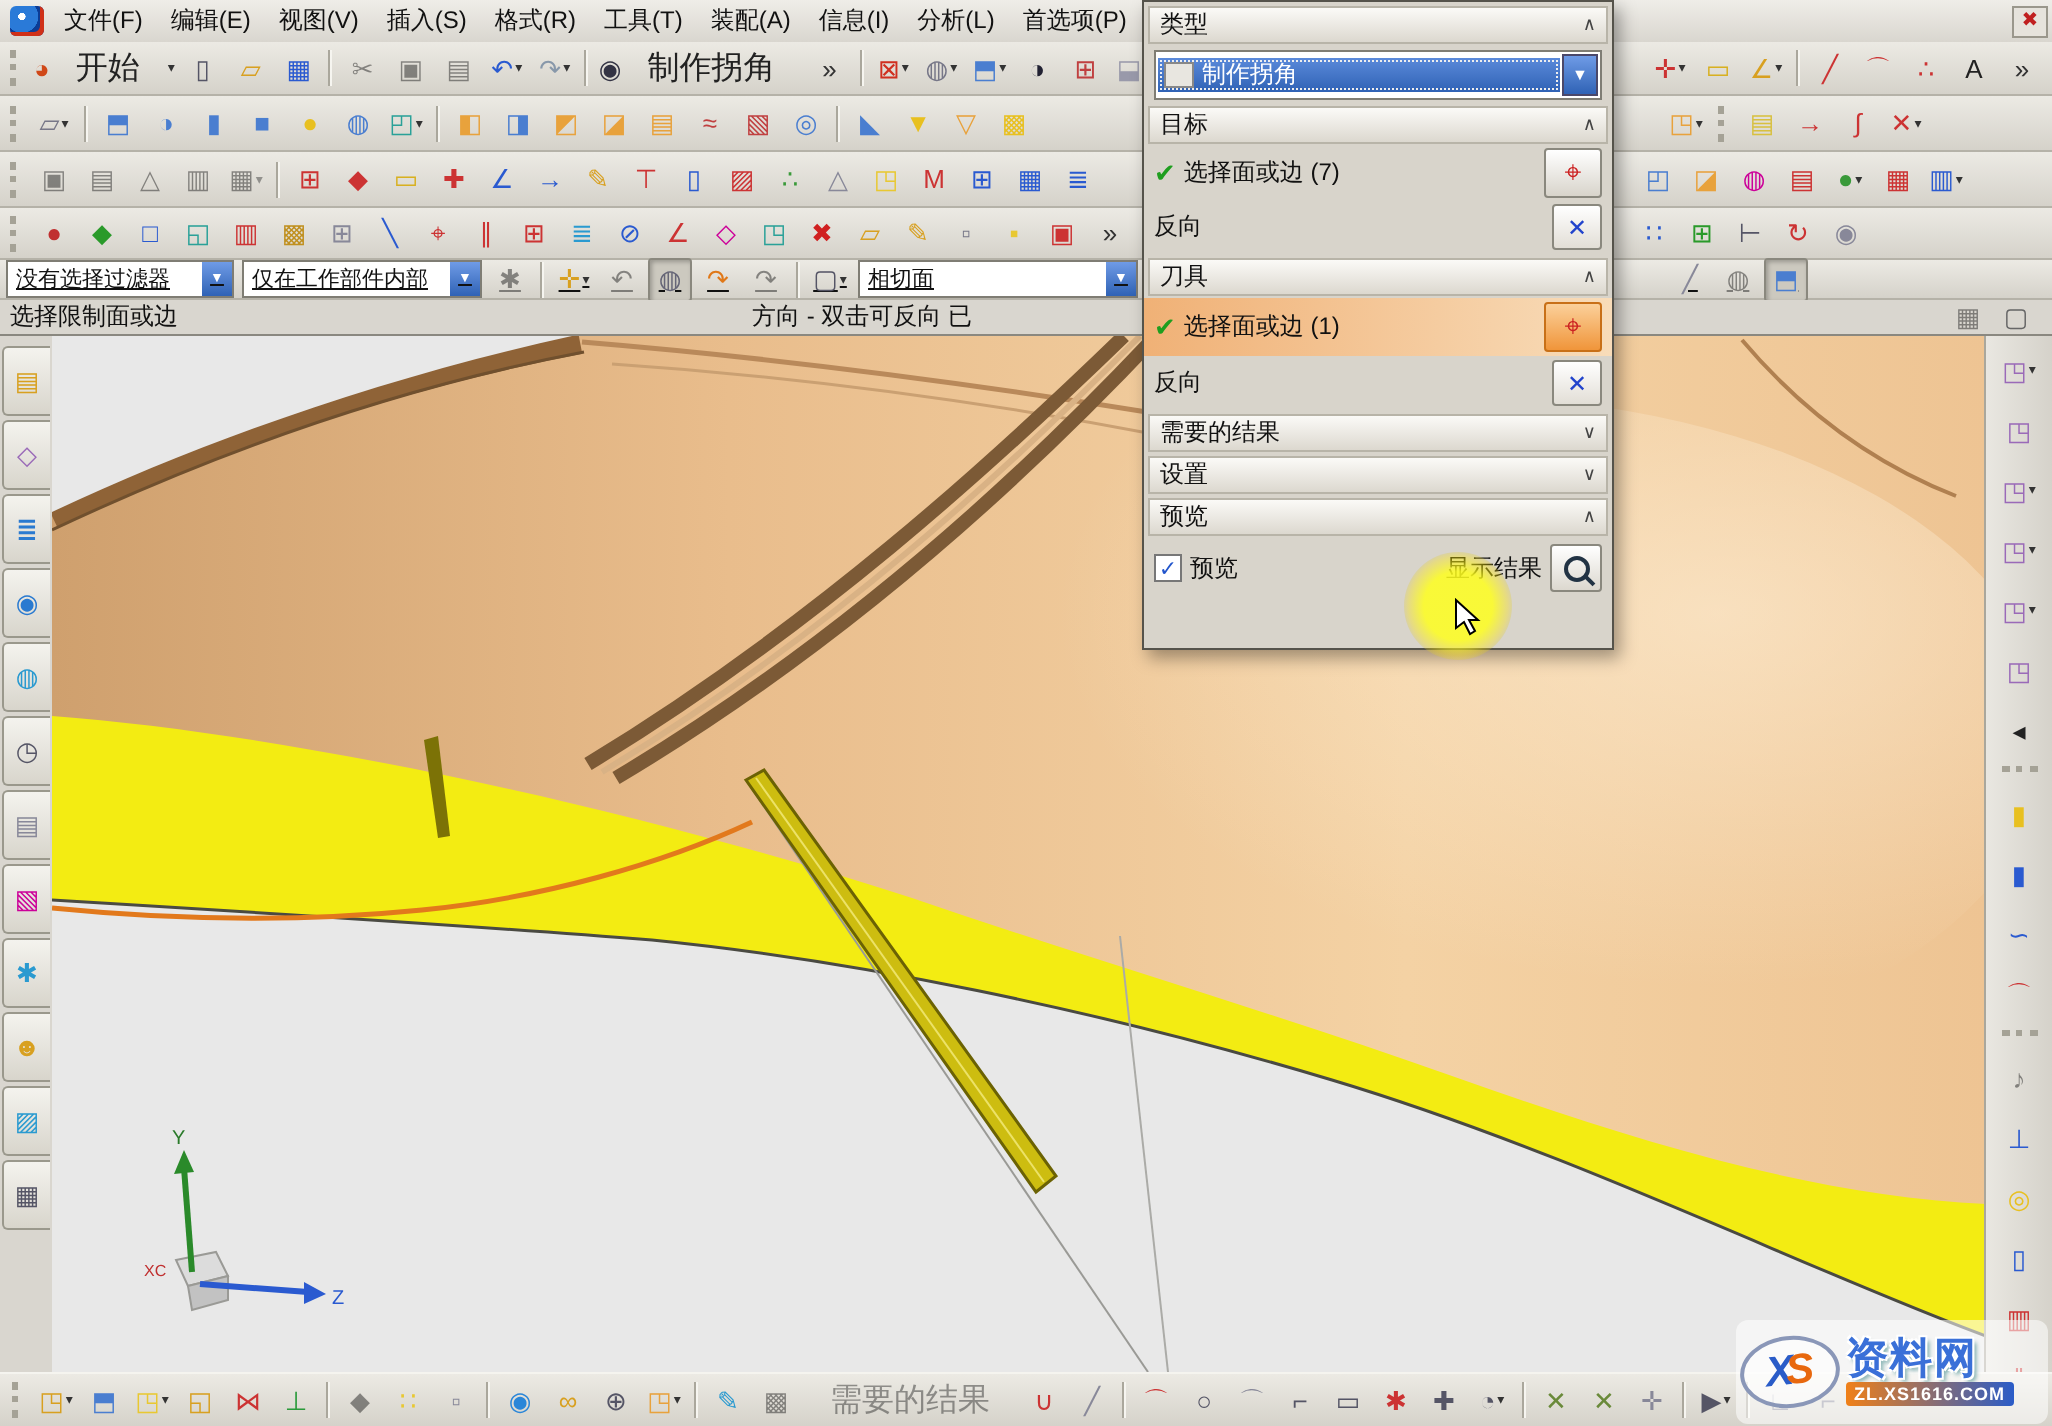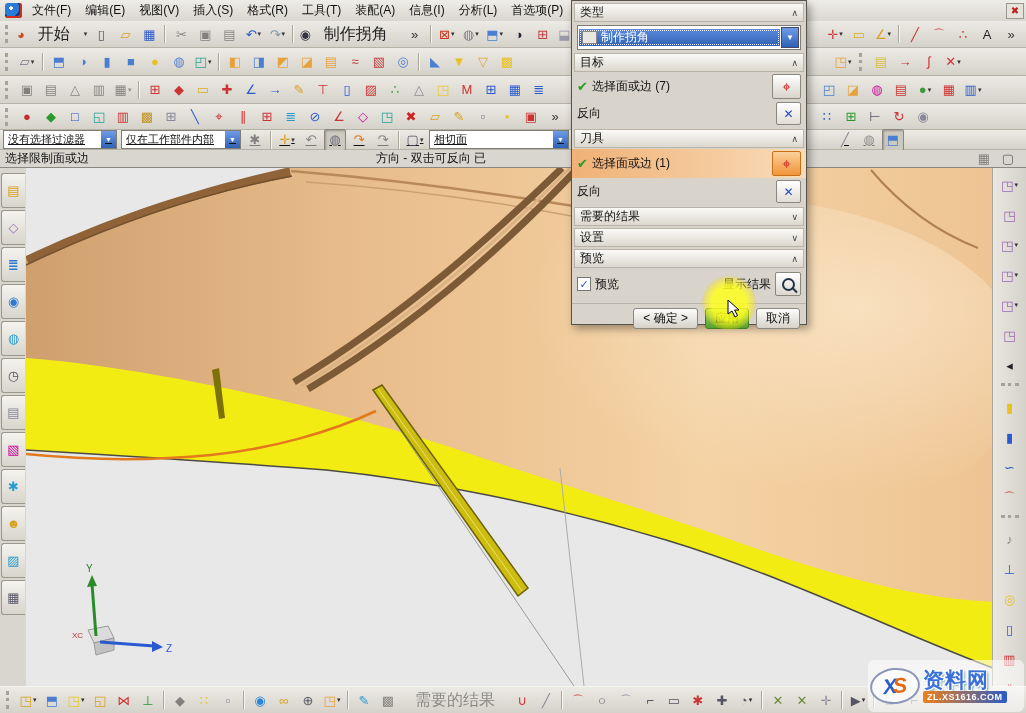--- a/index.html
+++ b/index.html
@@ -927,25 +927,20 @@
       <span class="chev">∧</span>
     </div>
     <div class="prevrow">
       <span class="cb">✓</span>
       <span>预览</span>
       <span style="margin-left:auto">显示结果</span>
       <span class="magbtn">
           <span class="mag"></span>
         </span>
     </div>
-    <div class="btnrow">
-      <span class="dbtn">&lt; 确定 &gt;</span>
-      <span class="dbtn apply">应用</span>
-      <span class="dbtn">取消</span>
-    </div>
   </div>
 
   <div id="clickhl"></div>
   <svg id="cursor" width="14" height="20">
     <polygon points="1,1 1,15 5,12 8,18 10.5,16.5 7.5,11 12,11" fill="#fff" stroke="#000" stroke-width="1"></polygon>
   </svg>
 
   <div id="wm">
     <span class="wmlogo">
       <span class="wmx">X</span>

